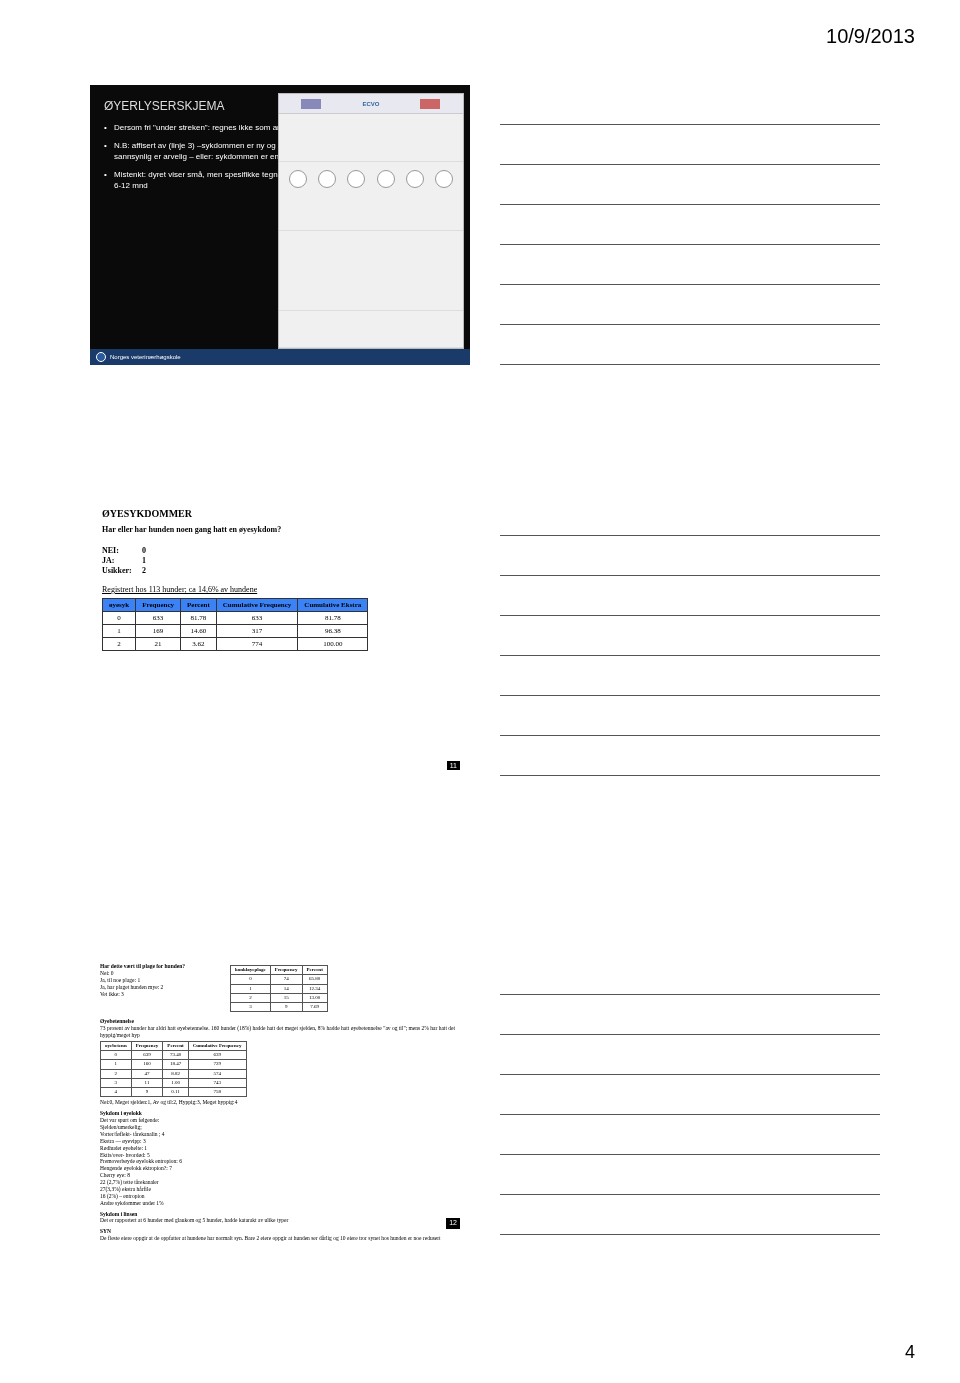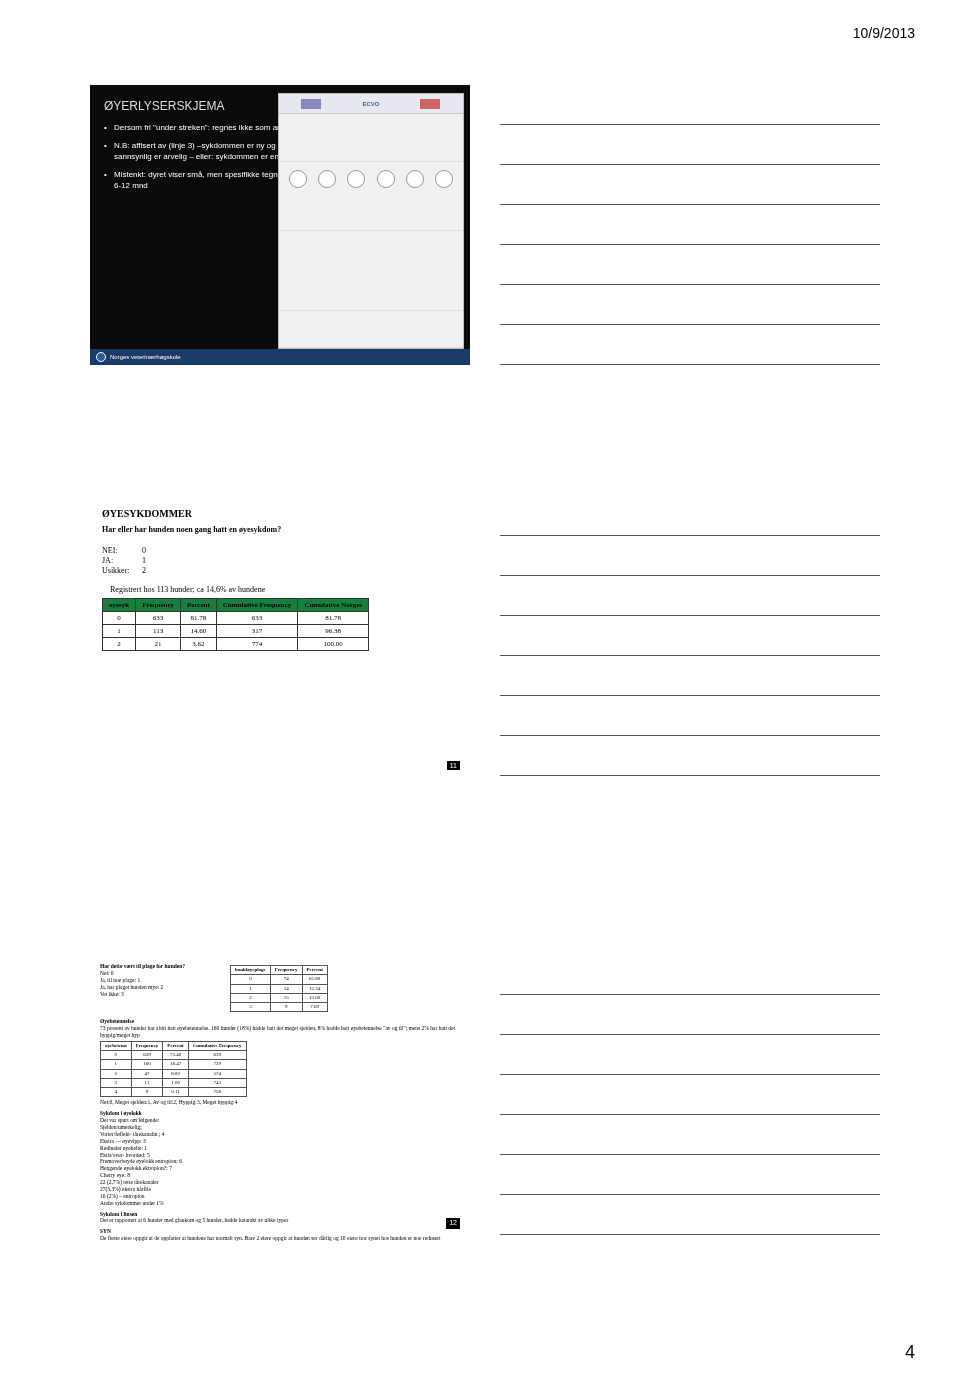--- a/index.html
+++ b/index.html
@@ -8,21 +8,21 @@
     height: 1383px;
     background: #fff;
     font-family: Arial, sans-serif;
     position: relative;
     color: #000;
   }
   .date-header {
     position: absolute;
     top: 25px;
     right: 45px;
-    font-size: 14px;
+    font-size: 20px;
     color: #000;
   }
   .page-num {
     position: absolute;
     bottom: 20px;
     right: 45px;
     font-size: 18px;
   }
   .row {
     position: absolute;
@@ -97,26 +97,26 @@
     position: absolute;
     inset: 0;
     background: #fff;
     color: #000;
     padding: 12px;
     font-size: 8px;
     font-family: 'Times New Roman', serif;
   }
   .slide11 .hdr { font-size: 10px; font-weight: bold; margin-bottom: 6px; }
   .slide11 .q { font-size: 8px; font-weight: bold; margin-bottom: 12px;}
-  .slide11 .ans { margin-bottom: 1px; font-weight: normal;}
+  .slide11 .ans { margin-bottom: 1px; font-weight: bold;}
   .slide11 .ans span:first-child { display:inline-block; width:40px;}
-  .slide11 .regline { margin-top:10px; margin-bottom:4px;margin-left:8px;}
+  .slide11 .regline { margin-top:10px; text-decoration:underline; margin-bottom:4px;}
   .slide11 table { border-collapse: collapse; font-size: 7px; }
   .slide11 th, .slide11 td { border: 1px solid #333; padding: 2px 6px; text-align: center; }
-  .slide11 th { background:#15803d; font-weight:bold;}
+  .slide11 th { background:#3b82f6; font-weight:bold;}
   .slide11 .pgnum { position:absolute; bottom:6px; right:10px; background:#000; color:#fff; padding:1px 3px; font-size:7px; font-family:Arial;}
   
   .slide12 {
     background: #000;
     position: relative;
   }
   .slide12 .inner {
     position: absolute;
     inset: 0;
     background: #fff;
@@ -193,32 +193,32 @@
       <div class="ans"><span>JA:</span><span>1</span></div>
       <div class="ans"><span>Usikker:</span><span>2</span></div>
       <div class="regline">Registrert hos 113 hunder;  ca 14,6% av hundene</div>
       <table>
         <tbody>
             <tr>
           <th>øyesyk</th>
           <th>Frequency</th>
           <th>Percent</th>
           <th>Cumulative Frequency</th>
-          <th>Cumulative Norges</th>
+          <th>Cumulative Ekstra</th>
         </tr>
         <tr>
               <td>0</td>
               <td>633</td>
               <td>81.78</td>
               <td>633</td>
               <td>81.78</td>
             </tr>
         <tr>
               <td>1</td>
-              <td>113</td>
+              <td>169</td>
               <td>14.60</td>
               <td>317</td>
               <td>96.38</td>
             </tr>
         <tr>
               <td>2</td>
               <td>21</td>
               <td>3.62</td>
               <td>774</td>
               <td>100.00</td>

